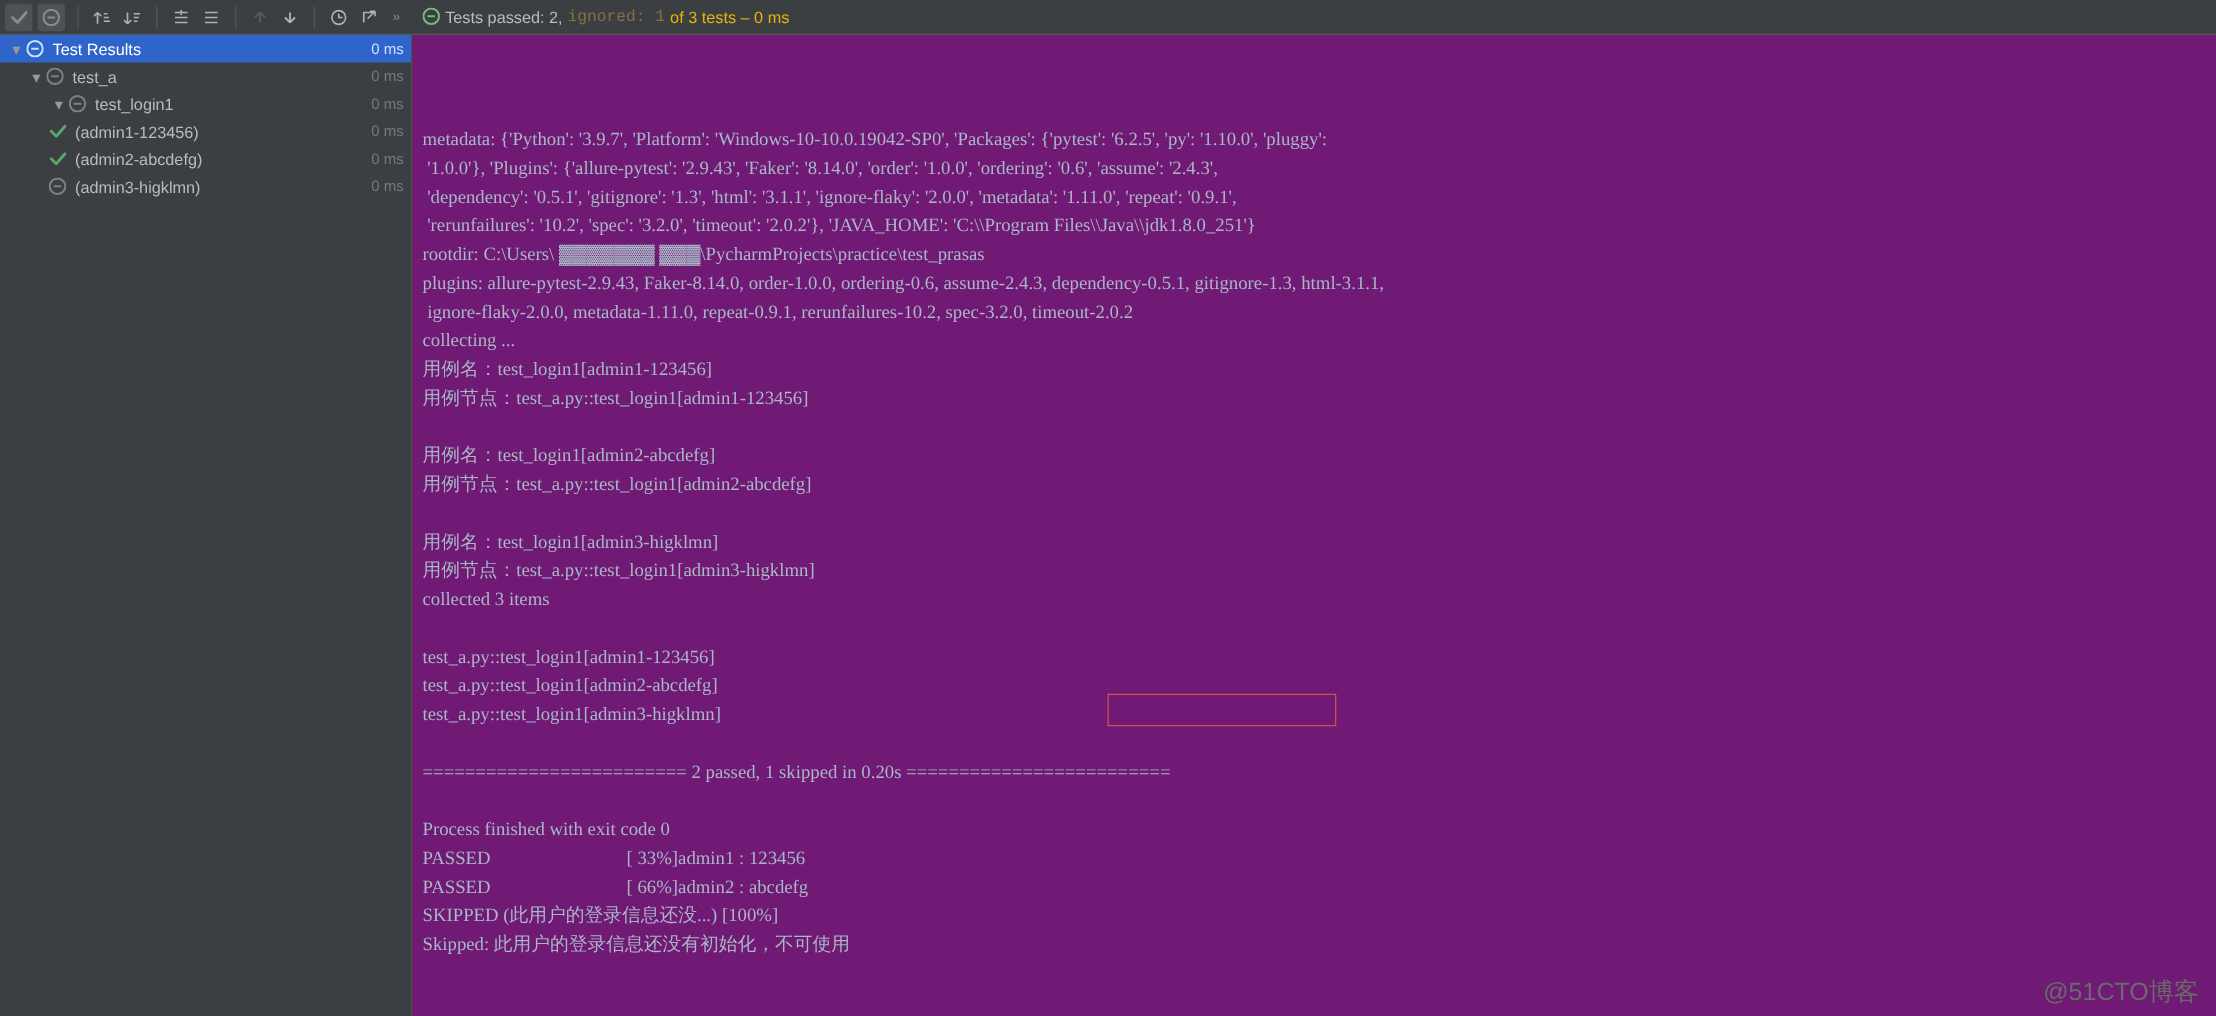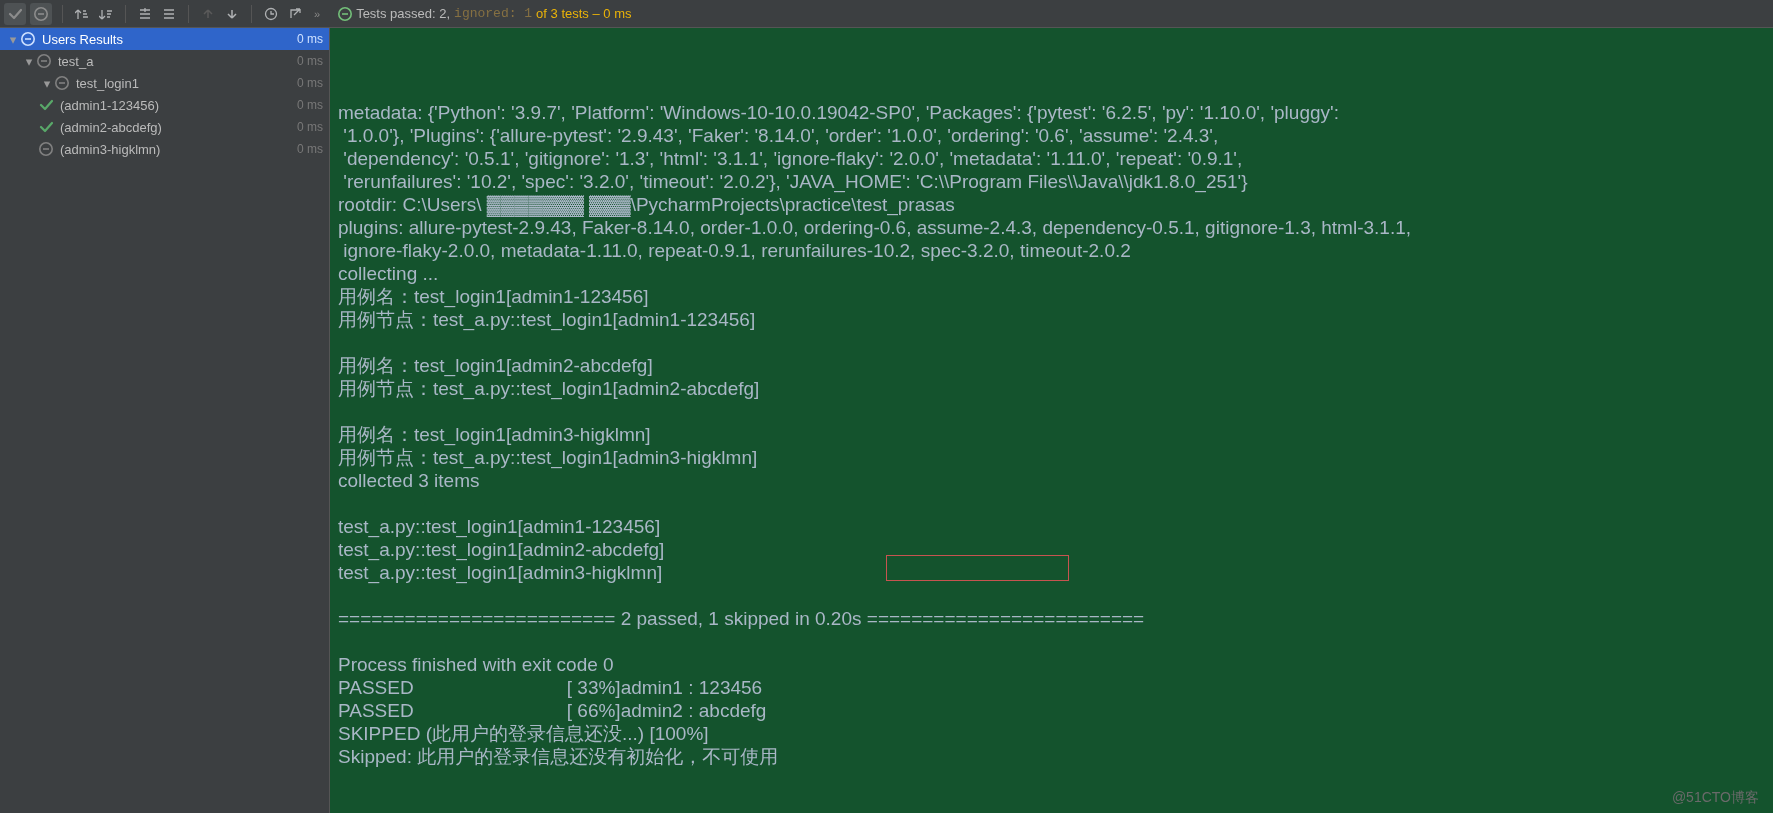--- a/index.html
+++ b/index.html
@@ -25,21 +25,21 @@
   }
   .tb-btn {
     width: 22px; height: 22px;
     display: flex; align-items: center; justify-content: center;
     color: #afb1b3;
     border-radius: 2px;
     cursor: pointer;
   }
   .tb-btn.boxed { background:#4e5254; border-radius:3px; margin-right:2px;}
   .tb-sep { width:1px; height:18px; background:#555; margin:0 6px;}
-  .status-text { margin-left: 10px; display:flex; align-items:flex-end; gap:4px;}
+  .status-text { margin-left: 10px; display:flex; align-items:flex-start; gap:4px;}
   .status-pass { color:#bbbbbb; }
   .status-ign { color:#857042;font-family:Liberation Mono, monospace; }
   .status-rest { color:#eab308; }
   .ico { width:14px; height:14px; display:inline-block; }
   .chevrons { color:#888; margin:0 6px; font-size:11px;}
 
   .main {
     flex: 1;
     display: flex;
     overflow: hidden;
@@ -65,40 +65,40 @@
     width:14px; display:inline-flex; justify-content:center; color:#999;
   }
   .tree-ico { width:16px; height:16px; margin-right:6px; display:inline-flex; align-items:center; justify-content:center;}
   .indent0{padding-left:6px;}
   .indent1{padding-left:22px;}
   .indent2{padding-left:40px;}
   .indent3{padding-left:24px;}
 
   .console {
     flex:1;
-    background:#14532d;
-    font-family: Liberation Sans, sans-serif;
-    font-size:19px;
+    background:#701a75;
+    font-family: Liberation Serif, serif;
+    font-size:15px;
     line-height:23px;
     color:#a9b7c6;
     padding: 4px 8px;
     overflow:auto;
     white-space: pre;
     position:relative;
   }
   .red-box{
     position:absolute;
     border:1px solid #c75450;
     pointer-events:none;
   }
   .watermark{
     position:fixed;
     right:14px; bottom:6px;
     color:#6a6a6a;
-    font-size:14px;
+    font-size:20px;
     font-family: sans-serif;
     margin-top: 44px;
   }
   svg { display:block; }
 </style>
 </head>
 <body>
 
 <svg width="0" height="0" style="position:absolute">
   <defs>
@@ -211,21 +211,21 @@
 
 <div class="main">
   <div class="tree-panel">
     <div class="tree-row selected indent0">
       <span class="arrow">▾</span>
       <span class="tree-ico" style="color:#cde0ff;">
           <svg class="ico" viewBox="0 0 14 14">
             <use href="#passCircle"></use>
           </svg>
         </span>
-      <span>Users Results</span>
+      <span>Test Results</span>
       <span class="time">0 ms</span>
     </div>
     <div class="tree-row indent1">
       <span class="arrow">▾</span>
       <span class="tree-ico" style="color:#808080;">
           <svg class="ico" viewBox="0 0 14 14">
             <use href="#passCircle"></use>
           </svg>
         </span>
       <span>test_a</span>

